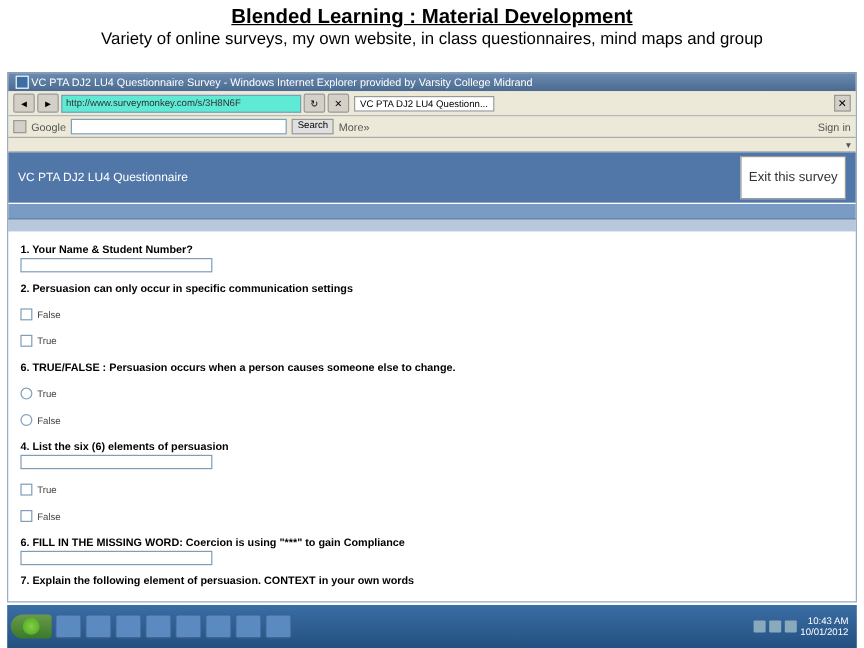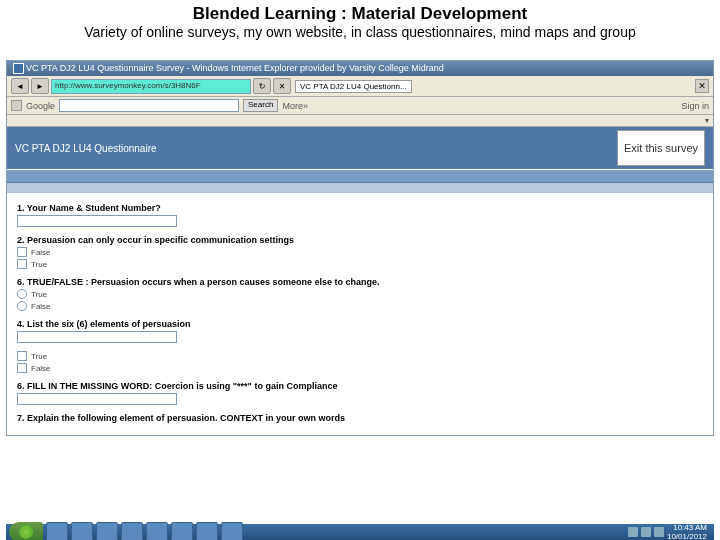--- a/index.html
+++ b/index.html
@@ -1,21 +1,21 @@
 <!DOCTYPE html>
 <html><head>
 <meta charset="utf-8">
 <style>
 *{margin:0;padding:0;box-sizing:border-box;font-family:Arial,sans-serif}
 body{width:720px;height:540px;background:#fff;overflow:hidden}
 .hdr{text-align:center;padding:4px 0 2px}
-.hdr h1{font-size:17px;font-weight:bold;}
+.hdr h1{font-size:17px;font-weight:bold;text-decoration:underline}
 .hdr p{font-size:14px;padding:0 10px}
 .win{margin:18px 6px 0;border:1px solid #8a9db0;background:#e9eef4;font-size:10px}
-.tbar{background:linear-gradient(#6b8bb0,#4a6a90);color:#fff;padding:2px 6px;font-size:9px;display:flex;gap:2px}
+.tbar{background:linear-gradient(#6b8bb0,#4a6a90);color:#fff;padding:2px 6px;font-size:9px;display:flex;align-items:center;gap:2px}
 .tbar .ico{width:11px;height:11px;background:#3a6ea5;border:1px solid #fff;display:inline-block}
 .nav{background:#ece9d8;padding:2px 4px;display:flex;align-items:center;gap:2px;border-bottom:1px solid #aaa}
 .nav .btn{width:18px;height:16px;background:#d4d0c8;border:1px solid #999;border-radius:2px;display:inline-flex;align-items:center;justify-content:center;font-size:8px}
 .nav .url{flex:0 0 200px;height:15px;background:#5eead4;border:1px solid #7f9db9;font-size:8px;padding:1px 3px;color:#333}
 .nav .tab{border:1px solid #999;background:#fff;padding:1px 4px;font-size:8px;margin-left:2px}
 .nav .sp{flex:1}
 .nav .x{width:14px;height:14px;border:1px solid #999;background:#d4d0c8;font-size:9px;text-align:center;line-height:12px}
 .gbar{background:#ece9d8;padding:2px 4px;display:flex;align-items:center;gap:4px;border-bottom:1px solid #aaa}
 .gbar .gico{width:11px;height:11px;background:#d4d0c8;border:1px solid #999}
 .gbar .glbl{font-size:9px;color:#555}
@@ -23,26 +23,26 @@
 .gbar .sbtn{font-size:8px;border:1px solid #999;background:#e0e0e0;padding:0 4px;height:13px}
 .sm{background:#ece9d8;padding:1px 4px;display:flex;justify-content:flex-end;gap:6px;border-bottom:1px solid #aaa;font-size:8px;color:#555}
 .smhdr{background:#5077a8;color:#fff;padding:3px 8px;font-size:10px;display:flex;justify-content:space-between;align-items:center}
 .smhdr .exit{background:#fff;color:#333;border:1px solid #999;font-size:11px;padding:11px 6px}
 .blue{height:14px;background:#7a9bc4;border-top:1px solid #fff;border-bottom:1px solid #5a7a9a}
 .blue2{height:10px;background:#b8c8dc}
 .cnt{background:#fff;padding:4px 10px;font-size:9px;position:relative}
 .q{margin:6px 0 8px}
 .q b{font-size:9px}
 .inp{width:160px;height:12px;border:1px solid #7f9db9;margin-top:2px;display:block}
-.chk{display:flex;align-items:center;gap:4px;margin:2px 0}
+.chk{display:flex;align-items:center;gap:4px;margin:12px 0}
 .chk .box{width:10px;height:10px;border:1px solid #7f9db9;background:#fff}
 .chk .rad{width:10px;height:10px;border:1px solid #7f9db9;border-radius:50%;background:#fff}
 .chk span{font-size:8px;color:#444}
 .callout{position:absolute;right:30px;top:0;background:#e8e4d8;border:1px solid #666;padding:3px 10px;font-size:10px}
-.task{position:fixed;bottom:0;left:6px;right:6px;height:16px;background:linear-gradient(#3a6ea5,#245080);display:flex;align-items:center;padding:0 3px;gap:3px}
+.task{position:fixed;bottom:0;left:6px;right:6px;height:36px;background:linear-gradient(#3a6ea5,#245080);display:flex;align-items:center;padding:0 3px;gap:3px}
 .task .start{width:34px;height:20px;background:linear-gradient(#6a9a4a,#3a7a2a);border-radius:10px 3px 3px 10px;display:flex;align-items:center;justify-content:center}
 .task .start .orb{width:14px;height:14px;background:radial-gradient(#8c4,#4a2);border-radius:50%}
 .task .ti{width:22px;height:20px;background:#5a8ac0;border:1px solid #3a6090;border-radius:2px}
 .task .sp{flex:1}
 .task .tray{display:flex;gap:3px;align-items:center;color:#fff;font-size:8px;padding-right:4px}
 .task .tray .ti2{width:10px;height:10px;background:#8ab;border-radius:1px}
 </style>
 </head>
 <body>
 

